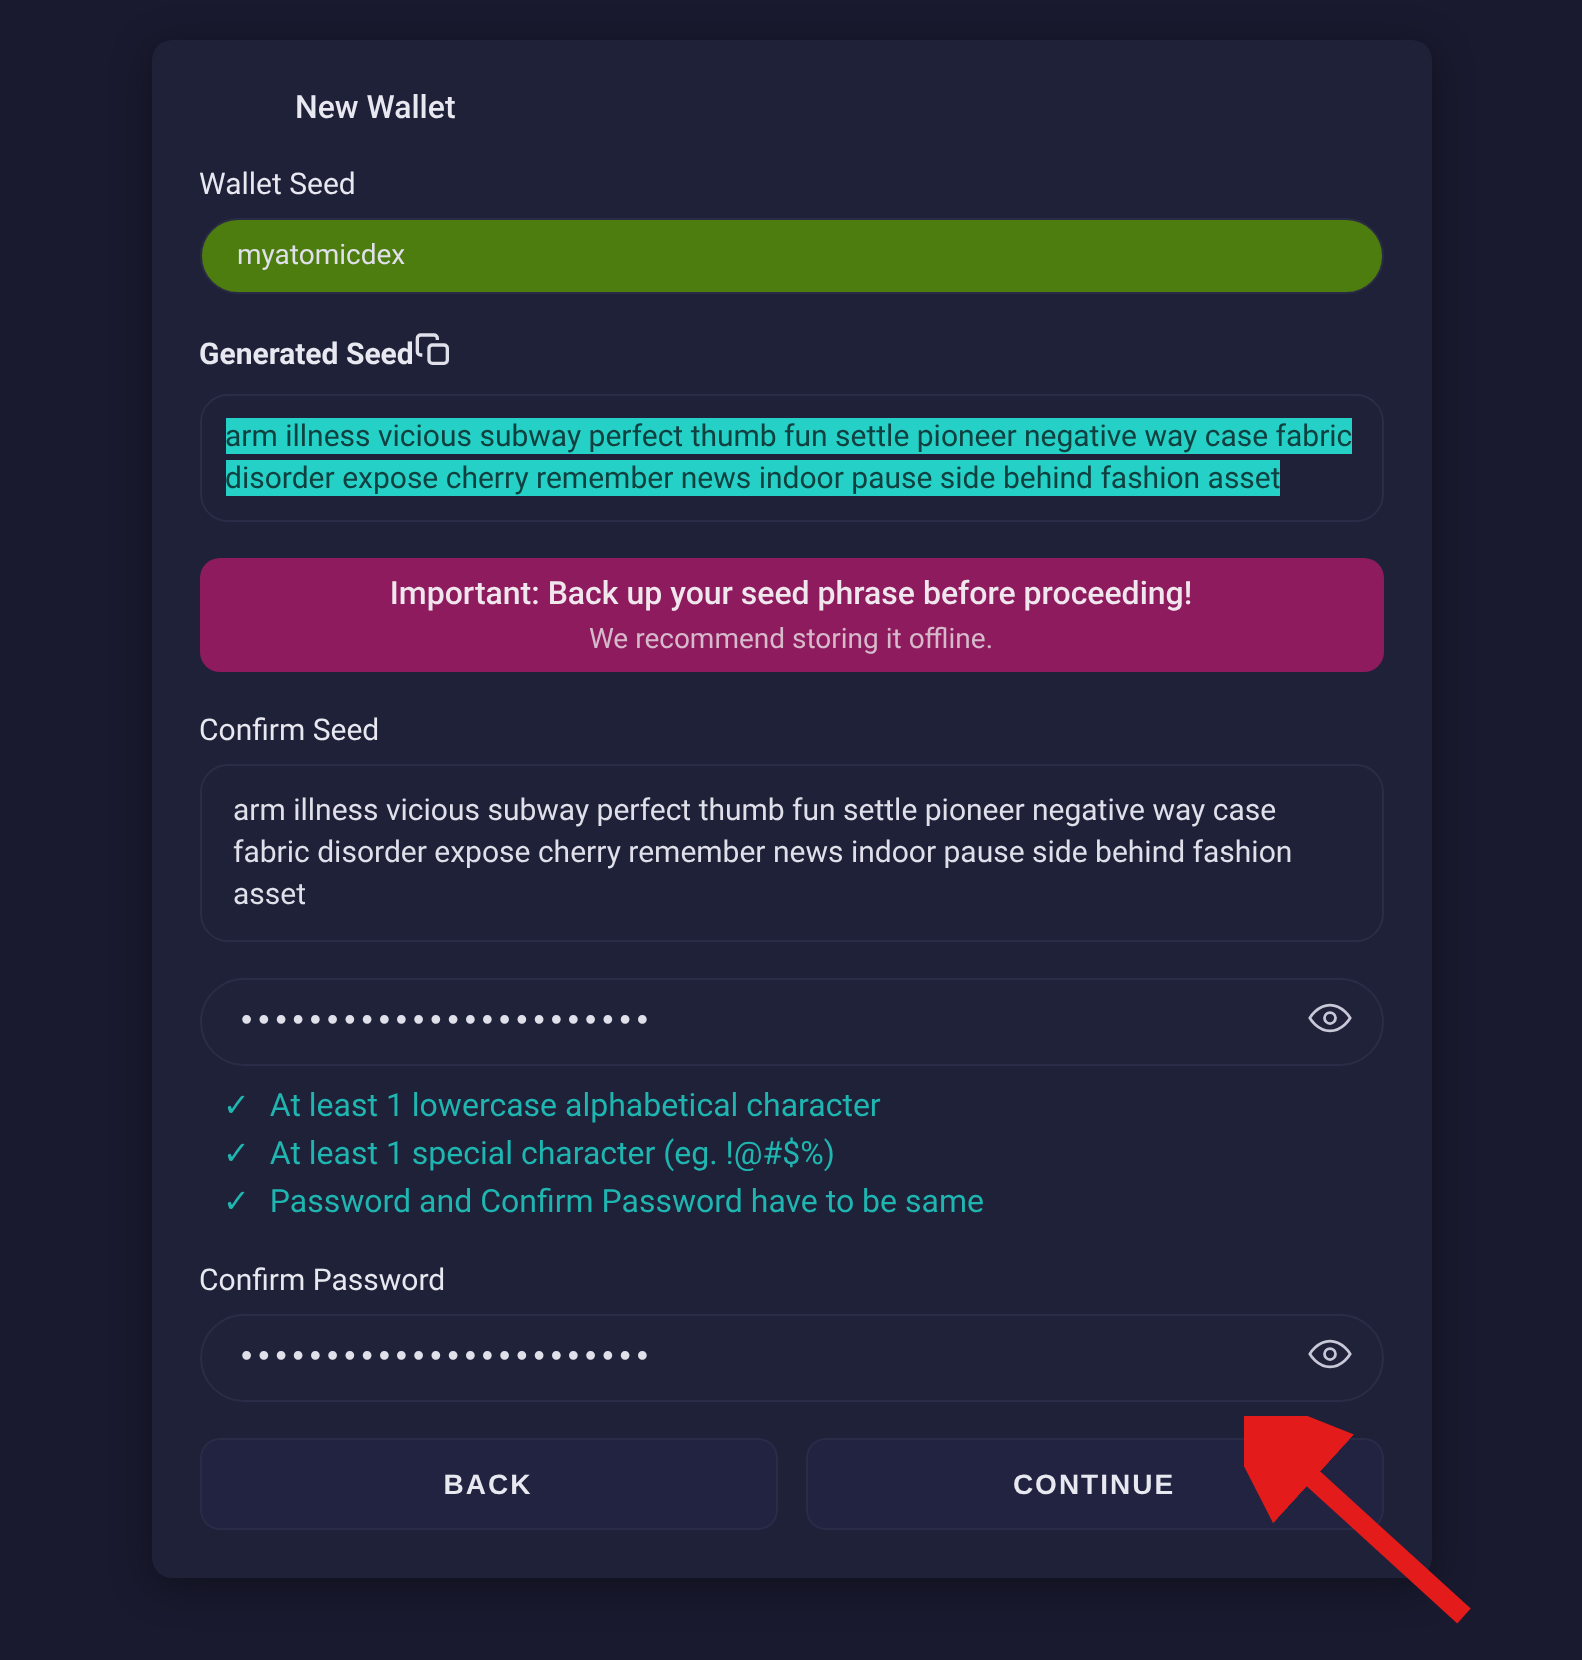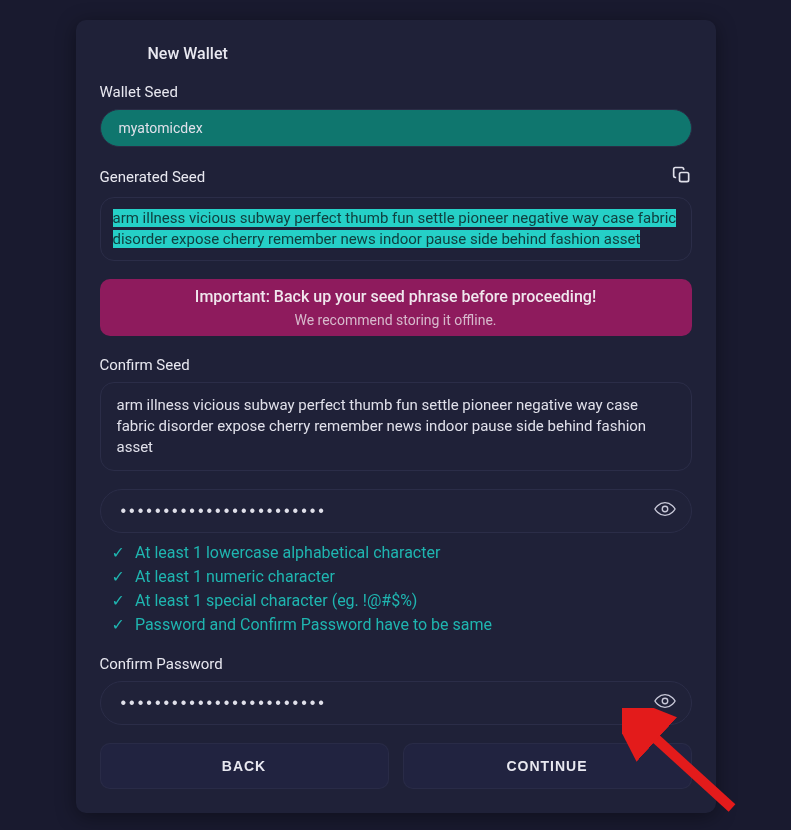--- a/index.html
+++ b/index.html
@@ -32,34 +32,34 @@
       margin-bottom: 8px;
       color: #e8e8f0;
     }
     .input-wrap {
       position: relative;
       margin-bottom: 18px;
     }
     .input-wrap:last-child { margin-bottom: 0; }
     .text-input {
       width: 100%;
-      background: #0f766e;
+      background: #4d7c0f;
       border: 1px solid #2a2c45;
       border-radius: 22px;
       padding: 10px 18px;
       color: #e0e0ea;
       font-size: 14px;
       outline: none;
       font-family: inherit;
     }
     .seed-row {
       display: flex;
       align-items: center;
-      justify-content: space-between;
       margin-bottom: 8px;
+      font-weight: bold;
     }
     .copy-icon {
       cursor: pointer;
       color: #e0e0ea;
     }
     .seed-highlight {
       background: #25d0c7;
       color: #104040;
       line-height: 1.4;
       font-size: 15px;
@@ -190,21 +190,20 @@
     <span class="eye-icon">
       <svg width="22" height="22" viewBox="0 0 24 24" fill="none" stroke="currentColor" stroke-width="1.5">
         <path d="M1 12s4-7 11-7 11 7 11 7-4 7-11 7S1 12 1 12z"></path>
         <circle cx="12" cy="12" r="3"></circle>
       </svg>
     </span>
   </div>
 
   <div class="checks">
     <div>At least 1 lowercase alphabetical character</div>
-    <div>At least 1 numeric character</div>
     <div>At least 1 special character (eg. !@#$%)</div>
     <div>Password and Confirm Password have to be same</div>
   </div>
 
   <div class="label">Confirm Password</div>
   <div class="input-wrap">
     <input class="pw-input" type="text" style="padding-right: 48px;" value="••••••••••••••••••••••••">
     <span class="eye-icon">
       <svg width="22" height="22" viewBox="0 0 24 24" fill="none" stroke="currentColor" stroke-width="1.5">
         <path d="M1 12s4-7 11-7 11 7 11 7-4 7-11 7S1 12 1 12z"></path>

